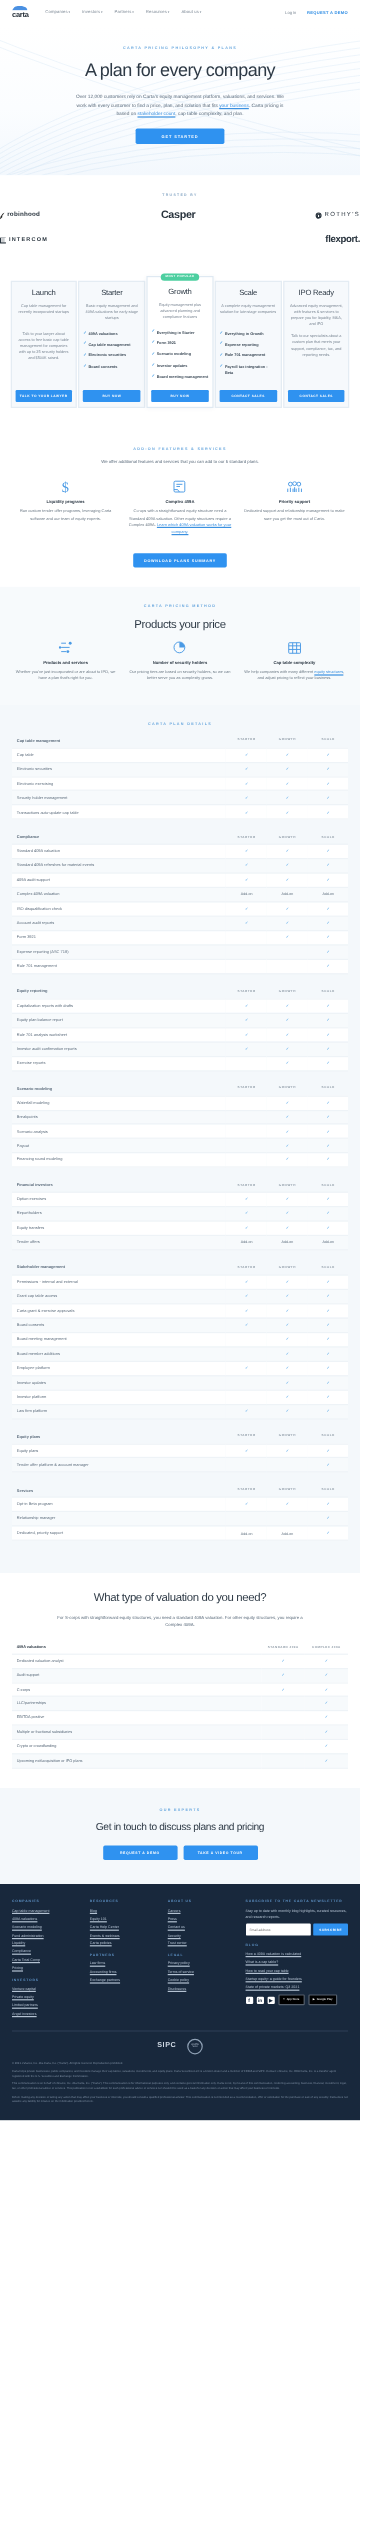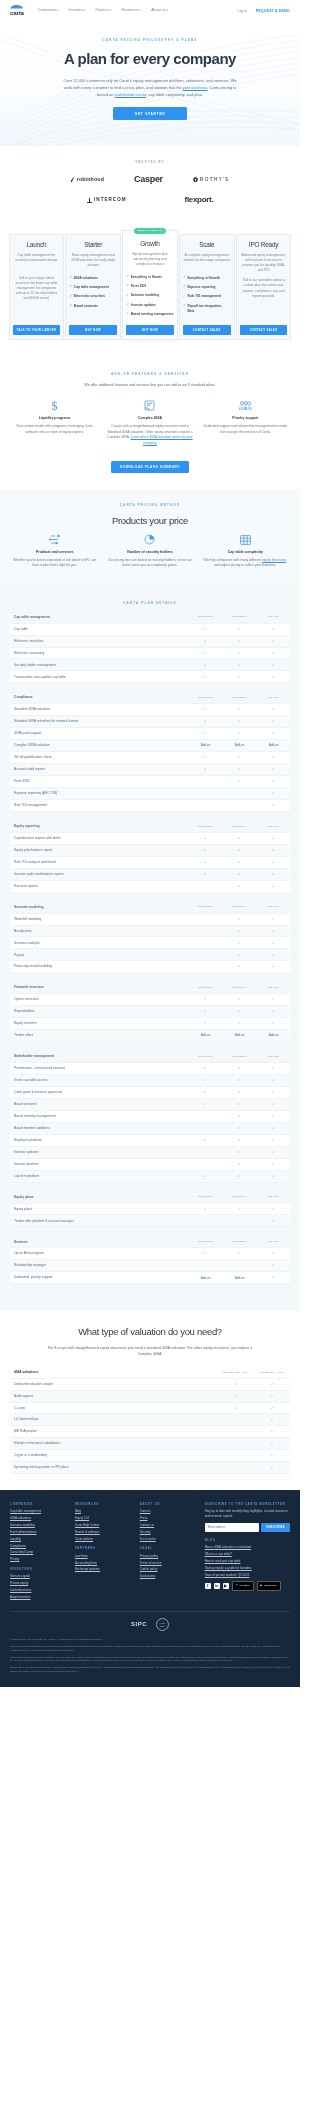--- a/index.html
+++ b/index.html
@@ -39,42 +39,42 @@
     background: linear-gradient(180deg,#ffffff 0%, #fbfdff 55%, #f3f8fd 100%);
     overflow: hidden;
   }
   .hero-lines { position: absolute; inset: 0; pointer-events: none; opacity: .55; }
   .hero-lines svg { width: 100%; height: 100%; display: block; }
   .eyebrow {
     font-size: 3.1px; letter-spacing: 1.1px; color: #67a6dd; font-weight: 700;
     text-transform: uppercase; margin-bottom: 6px; position: relative;
   }
   .hero h1 {
-    font-size: 15px; font-weight: 700; color: #2e3a46; letter-spacing: -0.45px;
+    font-size: 15px; font-weight: 400; color: #2e3a46; letter-spacing: -0.45px;
     margin-bottom: 7px; position: relative;
   }
   .hero p {
     font-size: 4px; color: #5b6b7b; max-width: 180px; margin: 0 auto 9px;
     line-height: 1.75; position: relative;
   }
   .hero p a { color: #3a90e0; text-decoration: underline; }
   .btn {
     display: inline-block; background: #2f92f0; color: #fff; font-size: 3.3px;
     font-weight: 700; letter-spacing: .7px; text-transform: uppercase;
     padding: 4.5px 0; width: 74px; text-align: center; border-radius: 1.5px;
     position: relative; border: none; cursor: pointer; font-family: inherit;
   }
 
   
   .trusted { padding: 14px 0 10px; background: #fff; text-align: center; }
   .trusted-label {
     font-size: 2.9px; letter-spacing: 1.1px; color: #8aa9c6; font-weight: 700;
     text-transform: uppercase; margin-bottom: 9px;
   }
-  .logo-row { display: flex; justify-content: center; align-items: center; gap: 30px; margin-bottom: 8px; }
+  .logo-row { display: flex; justify-content: space-between; align-items: center; gap: 30px; margin-bottom: 8px; }
   .logo-row.second { gap: 58px; }
   .brand { display: flex; align-items: center; gap: 2px; color: #28333d; }
   .brand-name { font-size: 5.2px; font-weight: 600; letter-spacing: .2px; }
   .brand-name.casper { font-size: 9px; font-weight: 700; letter-spacing: -0.3px; }
   .brand-name.rothys { font-size: 5px; font-weight: 500; letter-spacing: 1.1px; }
   .brand-name.intercom { font-size: 4.6px; font-weight: 600; letter-spacing: 1px; }
   .brand-name.flexport { font-size: 8px; font-weight: 800; letter-spacing: -0.3px; }
   .feather { width: 4px; height: 6px; background: #222; clip-path: polygon(100% 0,40% 55%,55% 60%,0 100%,10% 60%,55% 18%); }
   .ring { width: 5px; height: 5px; border: .7px solid #28333d; border-radius: 50%; display:flex; align-items:center; justify-content:center; }
   .ring:after { content:""; width:2px; height:2px; border:.5px solid #28333d; border-radius:50% 50% 50% 0; }
@@ -872,20 +872,28 @@
           </tr>
           <tr>
             <td>Upcoming exit/acquisition or IPO plans</td>
             <td class="val"></td>
             <td class="val">✓</td>
           </tr>
         </tbody>
     </table>
   </div>
 
+  <div class="contact">
+    <div class="eyebrow">OUR EXPERTS</div>
+    <div class="sec-title">Get in touch to discuss plans and pricing</div>
+    <div class="btn-pair">
+      <button class="btn-sm">REQUEST A DEMO</button>
+      <button class="btn-sm">TAKE A VIDEO TOUR</button>
+    </div>
+  </div>
 
   <div class="footer">
     <div class="f-cols">
       <div class="f-col">
         <div class="f-head">COMPANIES</div>
         <div id="fc0">
             <a class="f-link" href="#">Cap table management</a>
             <a class="f-link" href="#">409A valuations</a>
             <a class="f-link" href="#">Scenario modeling</a>
             <a class="f-link" href="#">Fund administration</a>

